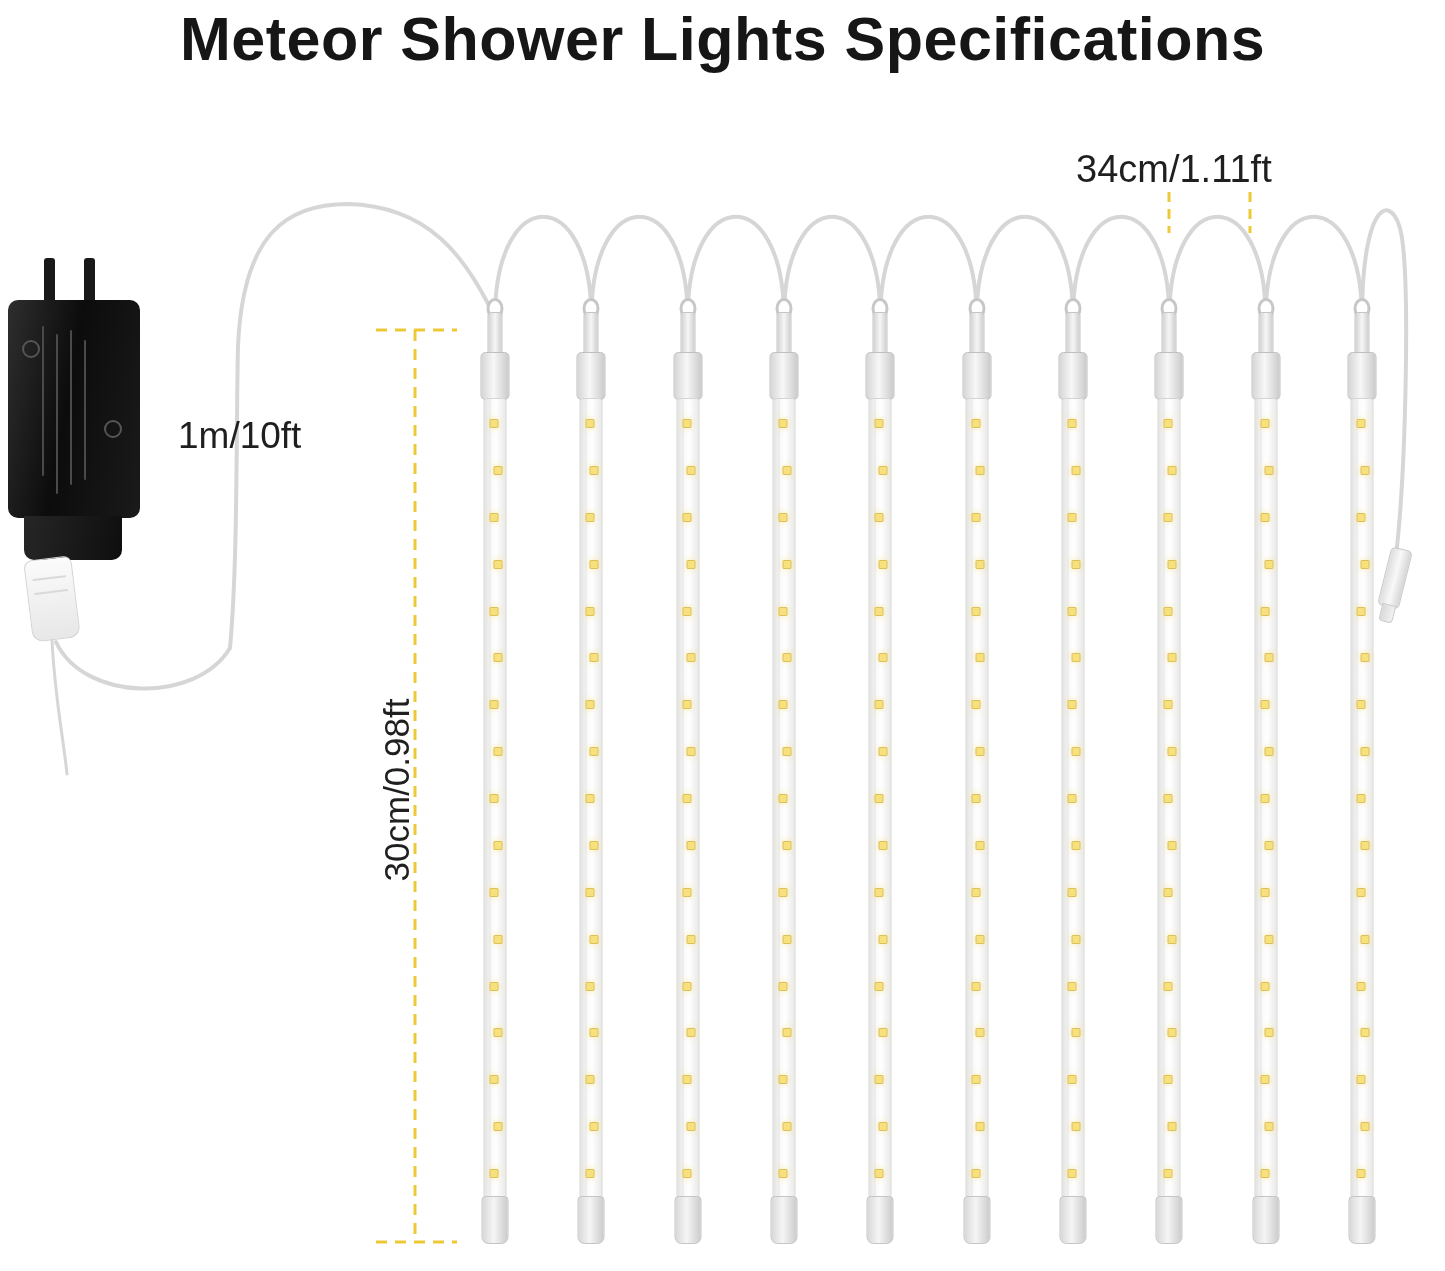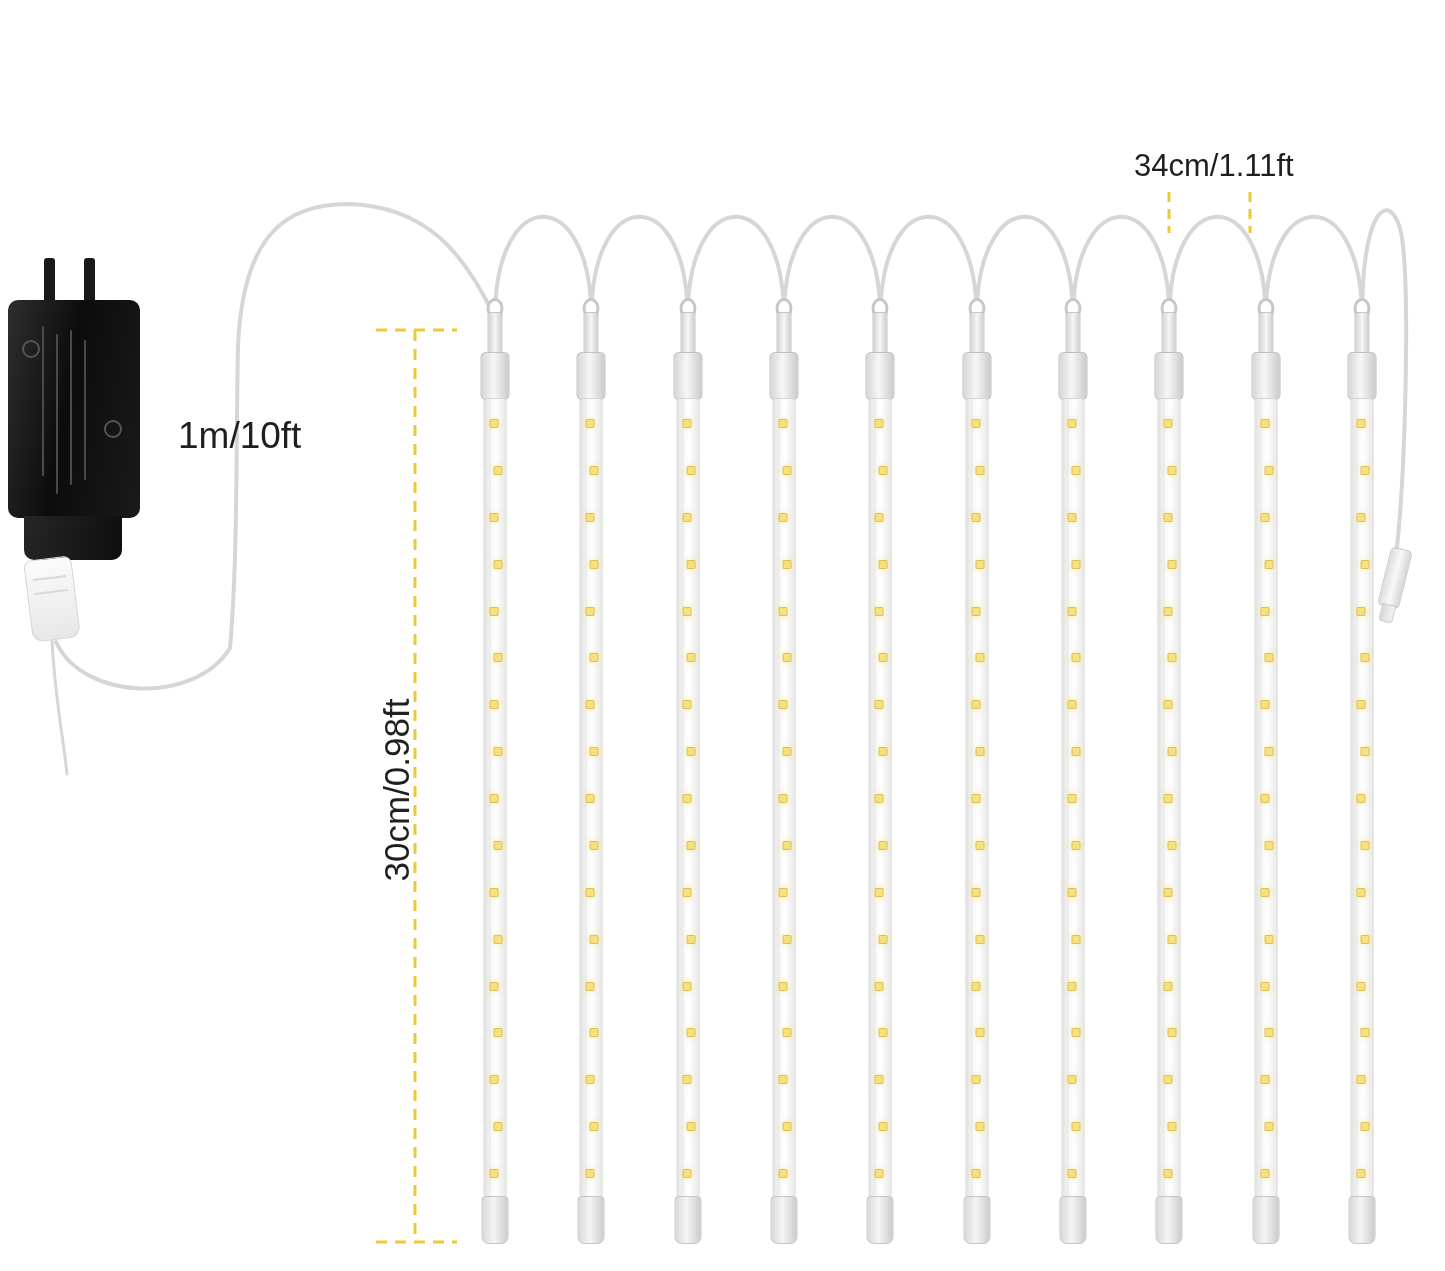--- a/index.html
+++ b/index.html
@@ -90,27 +90,28 @@
     background:linear-gradient(90deg,#d9d9d9,#f2f2f2);
     border:1px solid #c9c9c9;border-radius:0 0 4px 4px;
   }
   
   .label{position:absolute;color:#1f1f1f;white-space:nowrap;}
   .label-cord{left:178px;top:415px;font-size:37px;}
   .label-tube-length{
     left:397px;top:790px;font-size:35px;
     transform:translate(-50%,-50%) rotate(-90deg);
   }
-  .label-spacing{left:1134px;top:148px;font-size:31px;}
+  .label-spacing{left:1076px;top:148px;font-size:38px;}
 </style>
 </head>
 <body>
 
 <div class="canvas">
 
+  <h1 class="title">Meteor Shower Lights Specifications</h1>
 
   <svg class="wires" width="1445" height="1271" viewBox="0 0 1445 1271">
     <path id="cable-path" fill="none" stroke-width="3" stroke-linecap="round" d="M 52 640 C 55 700, 63 735, 67 774" stroke="#d6d6d6"></path>
     <path id="wire-path" fill="none" stroke-width="4" stroke-linecap="round" d="M 56 642 C 84 702, 196 704, 230 648 C 238 560, 236 430, 238 346 C 243 232, 288 204, 348 204 C 428 206, 466 256, 495 318 M 495 318 C 495 183, 591.3333333333334 183, 591.3333333333334 318 M 591.3333333333334 318 C 591.3333333333334 183, 687.6666666666666 183, 687.6666666666666 318 M 687.6666666666666 318 C 687.6666666666666 183, 784 183, 784 318 M 784 318 C 784 183, 880.3333333333333 183, 880.3333333333333 318 M 880.3333333333333 318 C 880.3333333333333 183, 976.6666666666667 183, 976.6666666666667 318 M 976.6666666666667 318 C 976.6666666666667 183, 1073 183, 1073 318 M 1073 318 C 1073 183, 1169.3333333333335 183, 1169.3333333333335 318 M 1169.3333333333335 318 C 1169.3333333333335 183, 1265.6666666666665 183, 1265.6666666666665 318 M 1265.6666666666665 318 C 1265.6666666666665 183, 1362 183, 1362 318 M 1362 318 C 1362 190, 1398 190, 1403 246 C 1409 300, 1406 470, 1396 556" stroke="#d6d6d6"></path>
     <g id="measures">
       <path id="measure-vert" fill="none" stroke-width="3" stroke-dasharray="11 8" d="M 415 330 L 415 1242" stroke="#eec937"></path>
       <path id="measure-ticks" fill="none" stroke-width="3" stroke-dasharray="11 8" d="M 376 330 L 457 330 M 376 1242 L 457 1242" stroke="#eec937"></path>
       <path id="spacing-ticks" fill="none" stroke-width="3" stroke-dasharray="10 7" d="M 1169 192 L 1169 233 M 1250 192 L 1250 233" stroke="#eec937"></path>
     </g>
   </svg>

